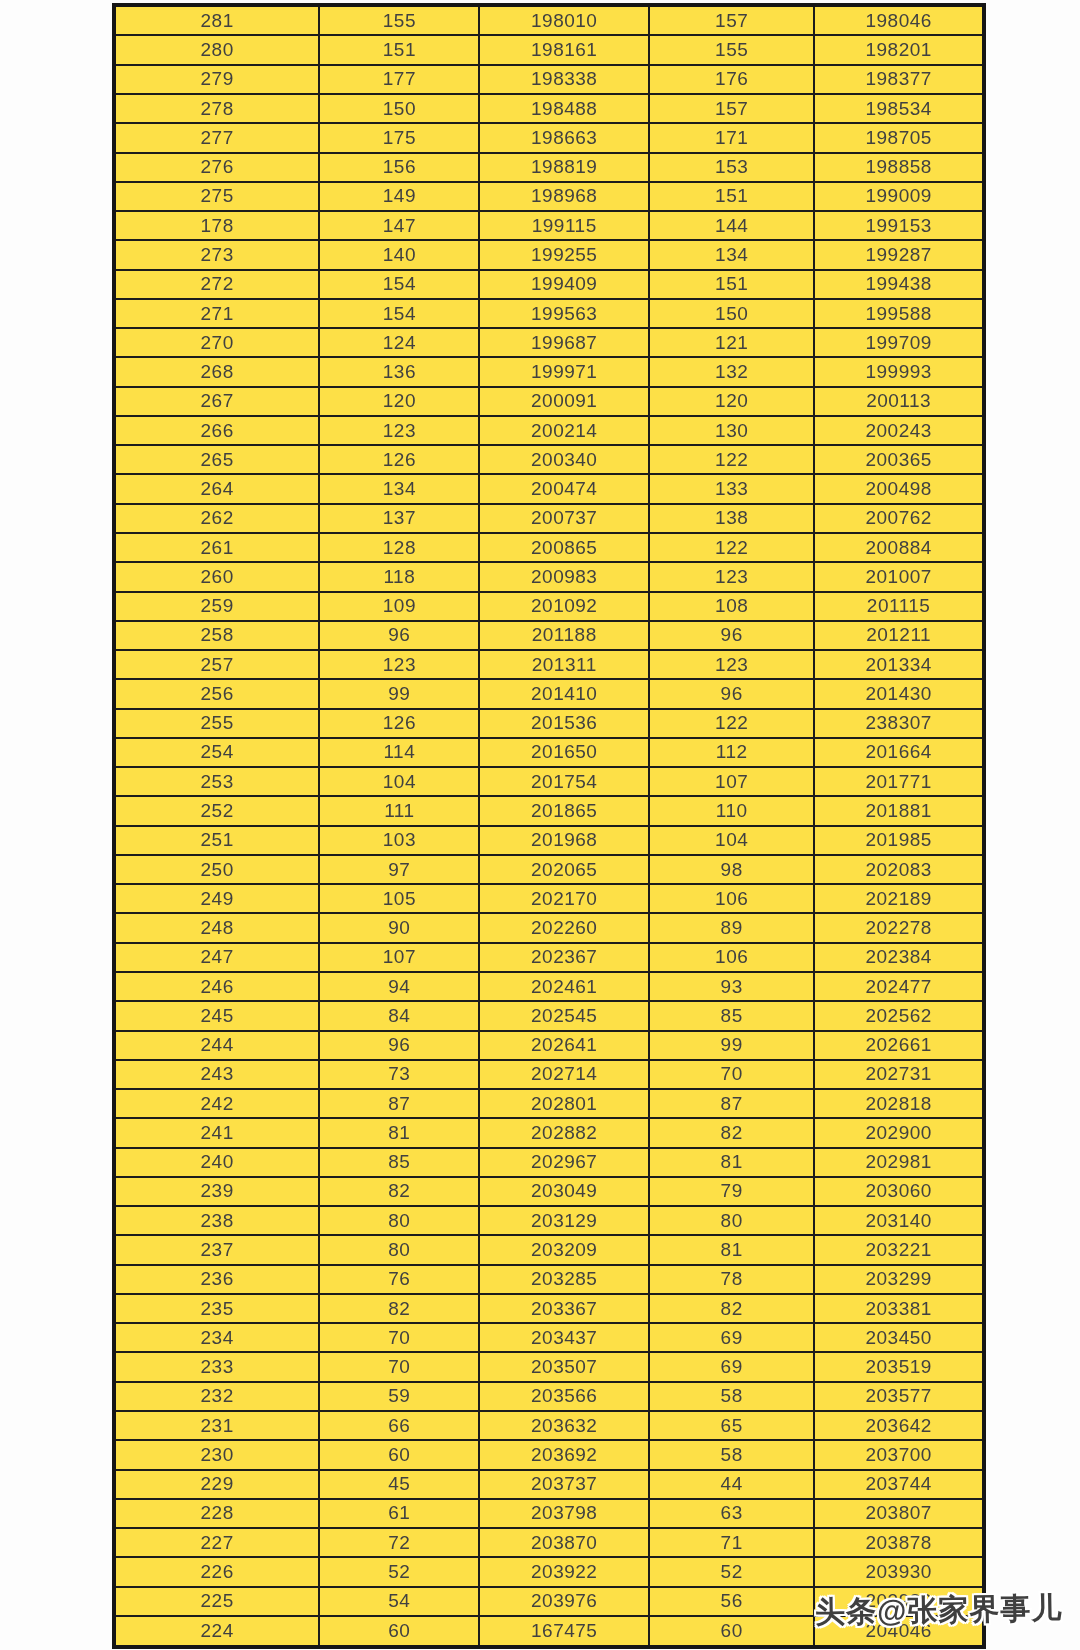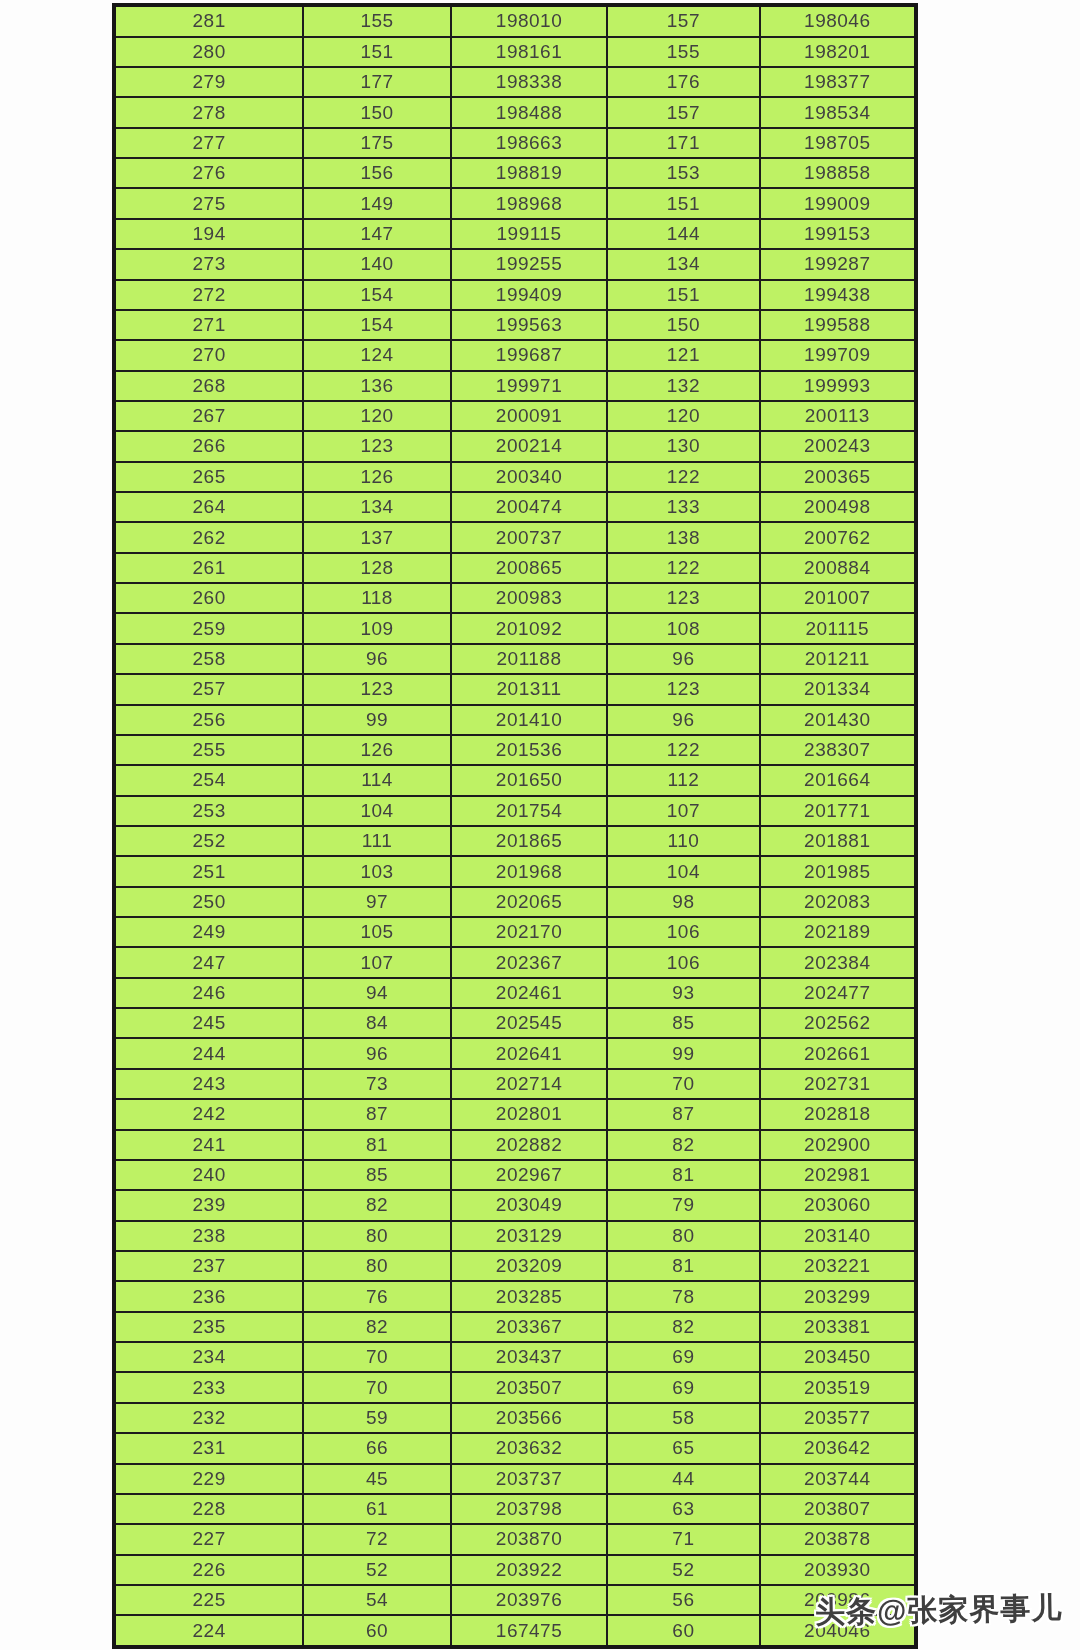--- a/index.html
+++ b/index.html
@@ -16,25 +16,25 @@
   }
   .page {
     position: relative;
     width: 1080px;
     height: 1650px;
   }
   table.score-table {
     position: absolute;
     left: 112px;
     top: 3px;
-    width: 806px;
+    width: 874px;
     height: 1646px;
     border-collapse: collapse;
     table-layout: fixed;
-    background: #bef264;
+    background: #fde047;
     border: 4px solid #161616;
   }
   table.score-table td {
     border: 2px solid #1c1c1c;
     text-align: center;
     vertical-align: middle;
     padding: 0;
     font-size: 19px;
     color: #414141;
     letter-spacing: 0.5px;
@@ -120,21 +120,21 @@
           <td>198858</td>
         </tr>
         <tr>
           <td>275</td>
           <td>149</td>
           <td>198968</td>
           <td>151</td>
           <td>199009</td>
         </tr>
         <tr>
-          <td>194</td>
+          <td>178</td>
           <td>147</td>
           <td>199115</td>
           <td>144</td>
           <td>199153</td>
         </tr>
         <tr>
           <td>273</td>
           <td>140</td>
           <td>199255</td>
           <td>134</td>
@@ -288,20 +288,27 @@
           <td>202083</td>
         </tr>
         <tr>
           <td>249</td>
           <td>105</td>
           <td>202170</td>
           <td>106</td>
           <td>202189</td>
         </tr>
         <tr>
+          <td>248</td>
+          <td>90</td>
+          <td>202260</td>
+          <td>89</td>
+          <td>202278</td>
+        </tr>
+        <tr>
           <td>247</td>
           <td>107</td>
           <td>202367</td>
           <td>106</td>
           <td>202384</td>
         </tr>
         <tr>
           <td>246</td>
           <td>94</td>
           <td>202461</td>
@@ -405,20 +412,27 @@
           <td>203566</td>
           <td>58</td>
           <td>203577</td>
         </tr>
         <tr>
           <td>231</td>
           <td>66</td>
           <td>203632</td>
           <td>65</td>
           <td>203642</td>
+        </tr>
+        <tr>
+          <td>230</td>
+          <td>60</td>
+          <td>203692</td>
+          <td>58</td>
+          <td>203700</td>
         </tr>
         <tr>
           <td>229</td>
           <td>45</td>
           <td>203737</td>
           <td>44</td>
           <td>203744</td>
         </tr>
         <tr>
           <td>228</td>

